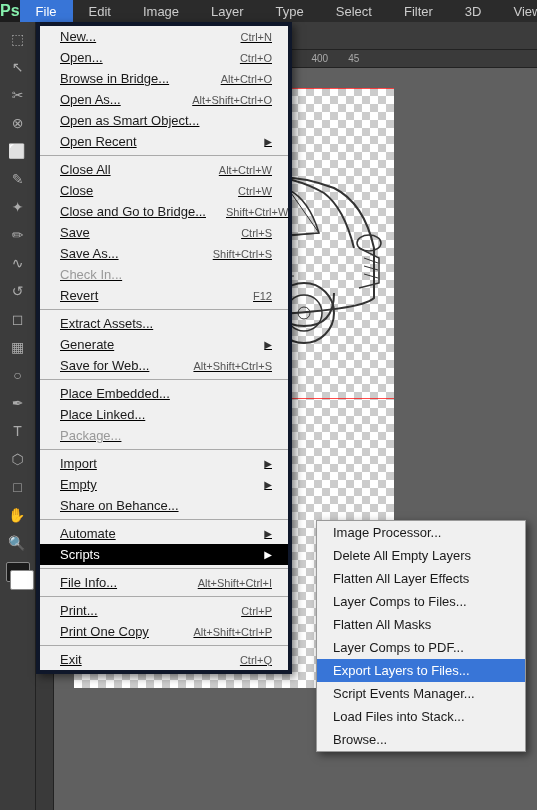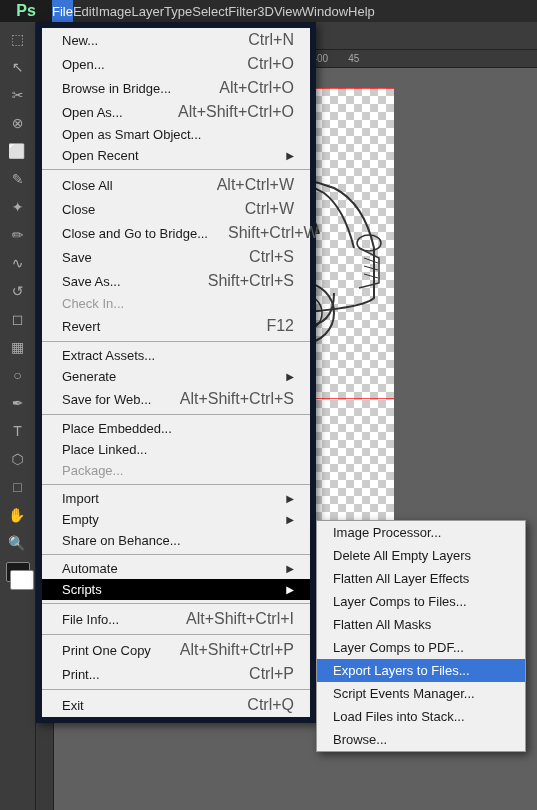--- a/index.html
+++ b/index.html
@@ -30,21 +30,21 @@
       height: 22px;
       background: #1c1c1c;
       display: flex;
       align-items: center;
       justify-content: center;
       color: #86efac;
       font-weight: bold;
       font-size: 16px;
     }
     .menu-item-top {
-      padding: 2px 0;
+      padding: 2px 16px;
       color: #cccccc;
       cursor: pointer;
       height: 22px;
       display: flex;
       align-items: center;
     }
     .menu-item-top.active {
       background: #3875d7;
       color: white;
     }
@@ -100,45 +100,46 @@
       font-size: 14px;
       cursor: pointer;
       border-radius: 2px;
     }
 
     
     .file-dropdown {
       position: absolute;
       top: 22px;
       left: 36px;
-      width: 280px;
+      width: 256px;
       background: #f0f0f0;
-      border: 6px solid #0f172a;
+      border: 4px solid #0f172a;
       box-shadow: 3px 3px 8px rgba(0,0,0,0.5);
       z-index: 200;
+      text-decoration: underline;
     }
     .menu-separator {
       height: 1px;
       background: #aaa;
       margin: 3px 0;
     }
     .dropdown-item {
       padding: 3px 16px 3px 20px;
       color: #1a1a1a;
       display: flex;
       justify-content: space-between;
       align-items: center;
       cursor: pointer;
       white-space: nowrap;
       position: relative;
     }
     .dropdown-item.disabled { color: #999; cursor: default; }
     .dropdown-item .shortcut {
       color: #555;
-      font-size: 16px;
+      font-size: 11px;
       margin-left: 20px;
     }
     .dropdown-item .arrow {
       color: #333;
       font-size: 10px;
     }
     .dropdown-item.highlighted {
       background: #000000;
       color: white;
     }
@@ -376,26 +377,26 @@
     <span>Scripts</span>
     <span class="arrow" style="color:white;">▶</span>
   </div>
   <div class="menu-separator"></div>
   <div class="dropdown-item">
     <span>File Info...</span>
     <span class="shortcut">Alt+Shift+Ctrl+I</span>
   </div>
   <div class="menu-separator"></div>
   <div class="dropdown-item">
+    <span>Print...</span>
+    <span class="shortcut">Ctrl+P</span>
+  </div>
+  <div class="dropdown-item">
     <span>Print One Copy</span>
     <span class="shortcut">Alt+Shift+Ctrl+P</span>
-  </div>
-  <div class="dropdown-item">
-    <span>Print...</span>
-    <span class="shortcut">Ctrl+P</span>
   </div>
   <div class="menu-separator"></div>
   <div class="dropdown-item">
     <span>Exit</span>
     <span class="shortcut">Ctrl+Q</span>
   </div>
 </div>
 
 <div class="scripts-submenu">
   <div class="sub-item">Image Processor...</div>

